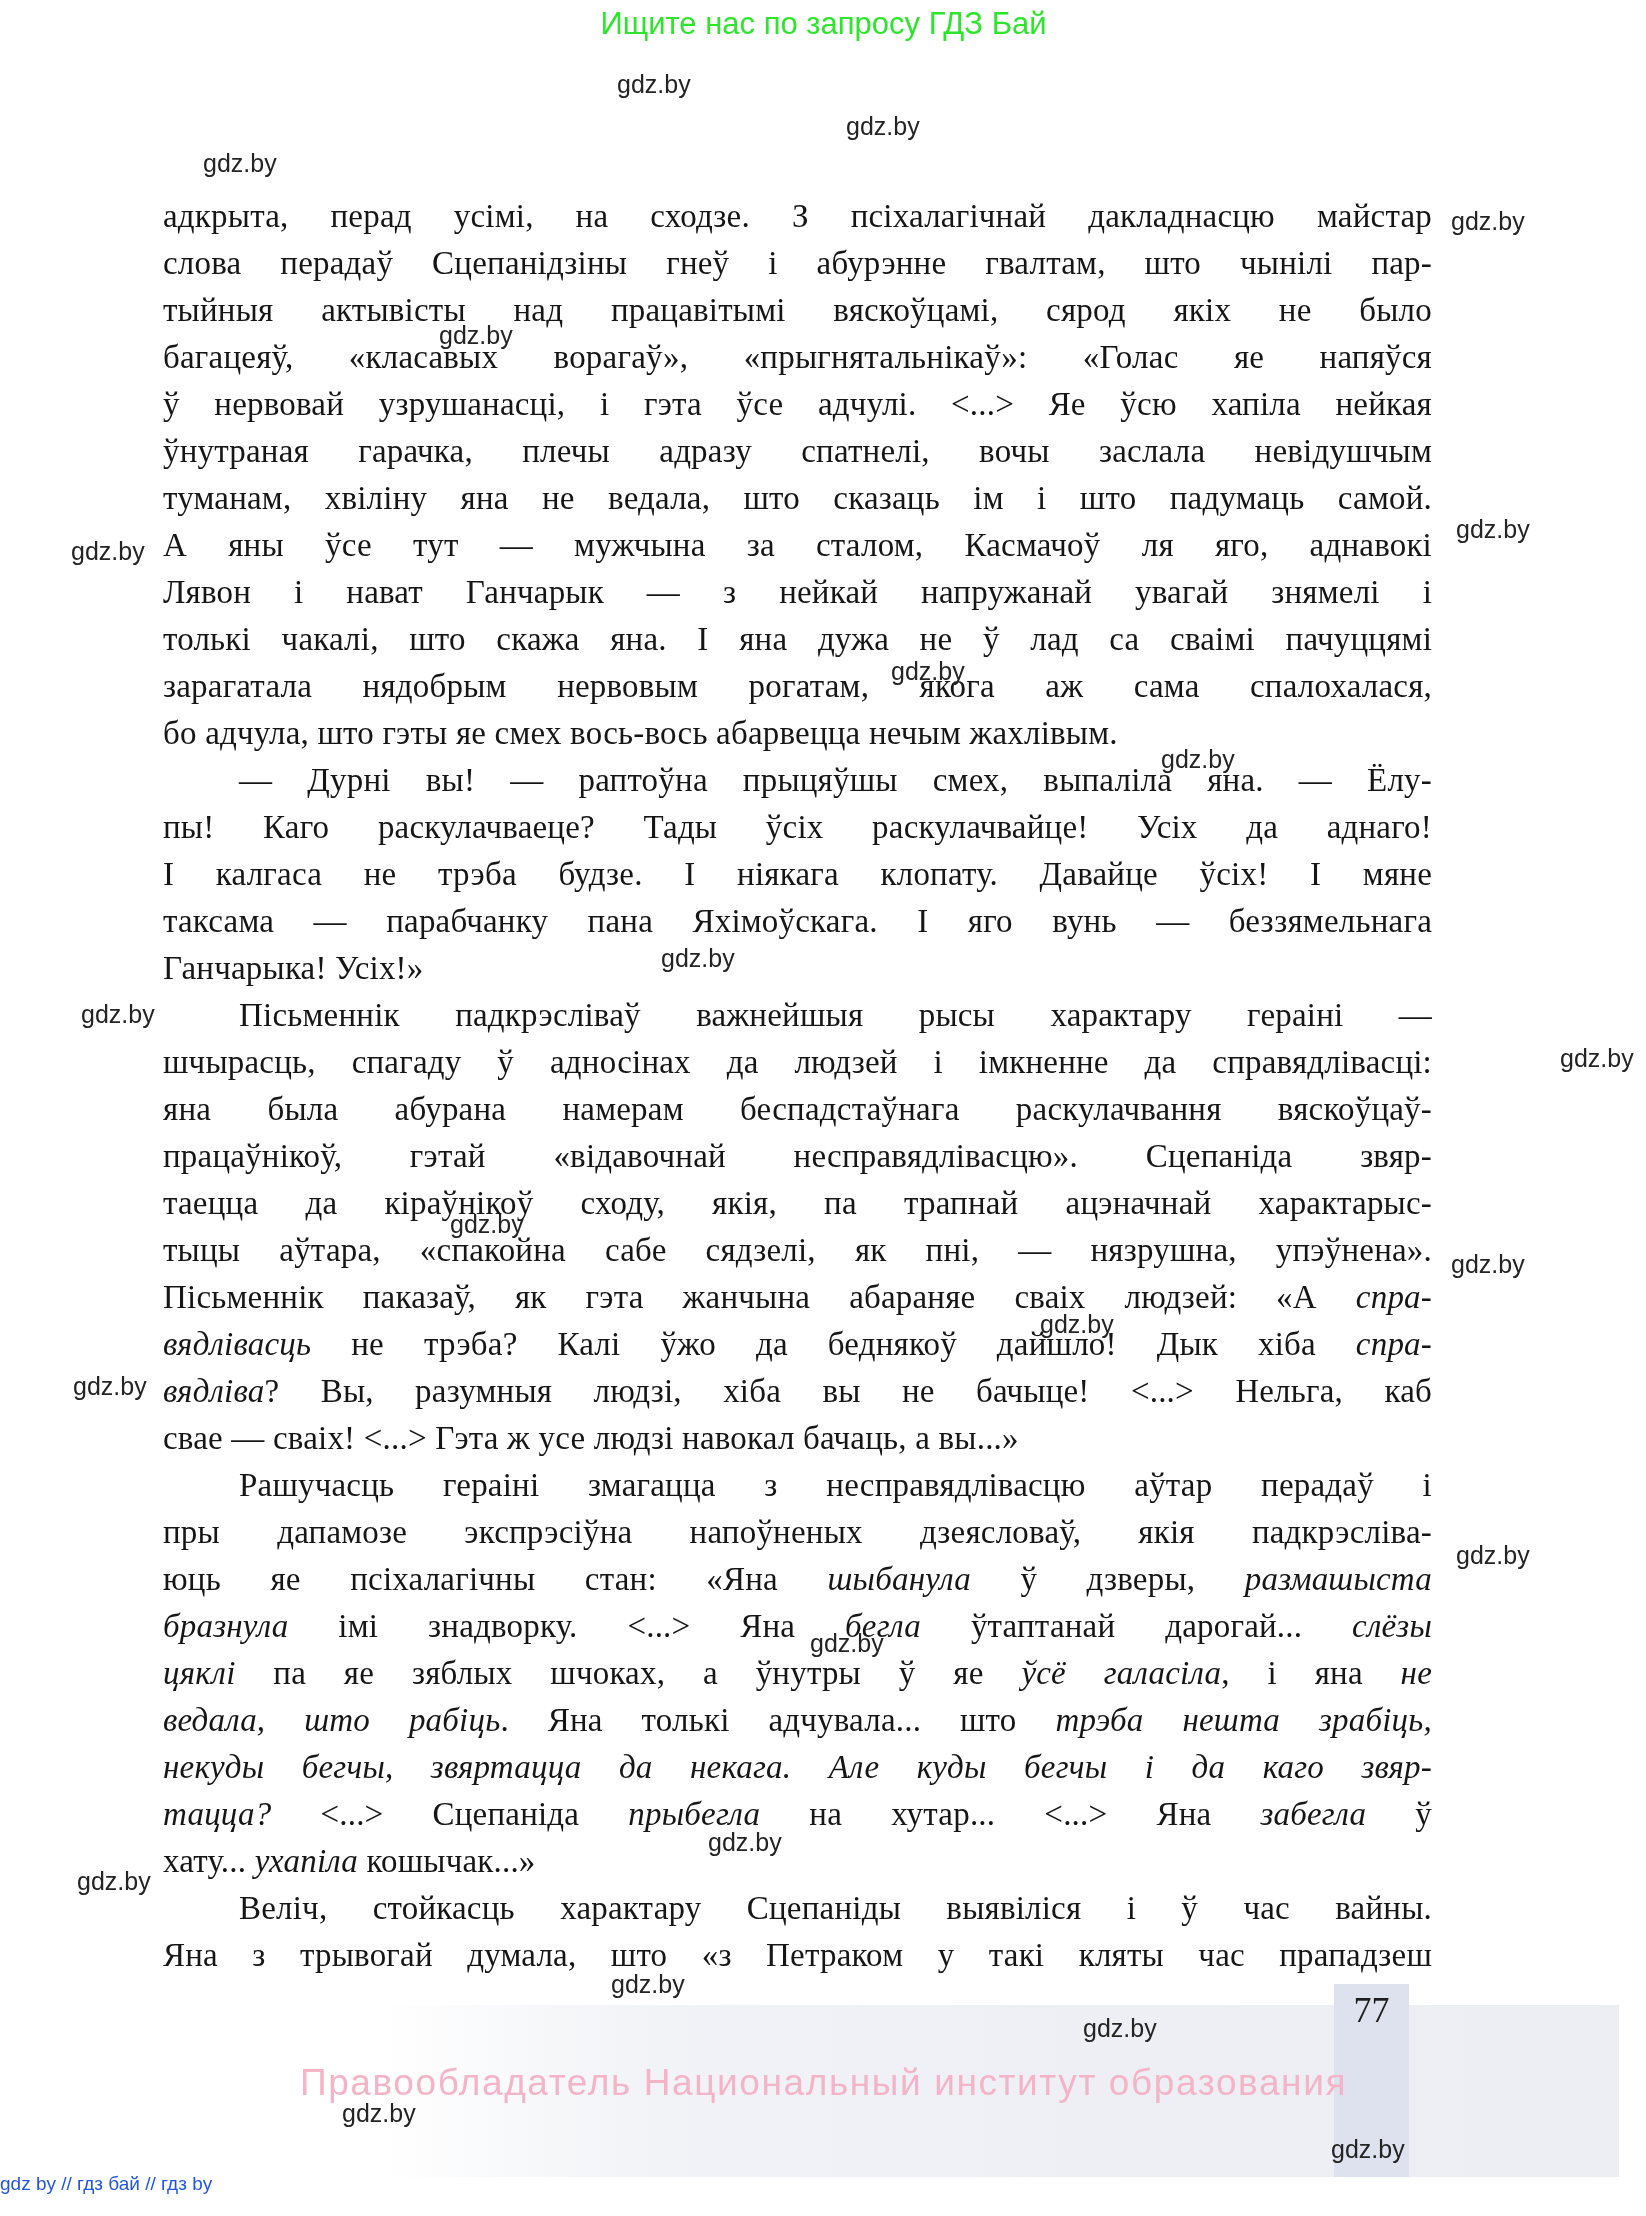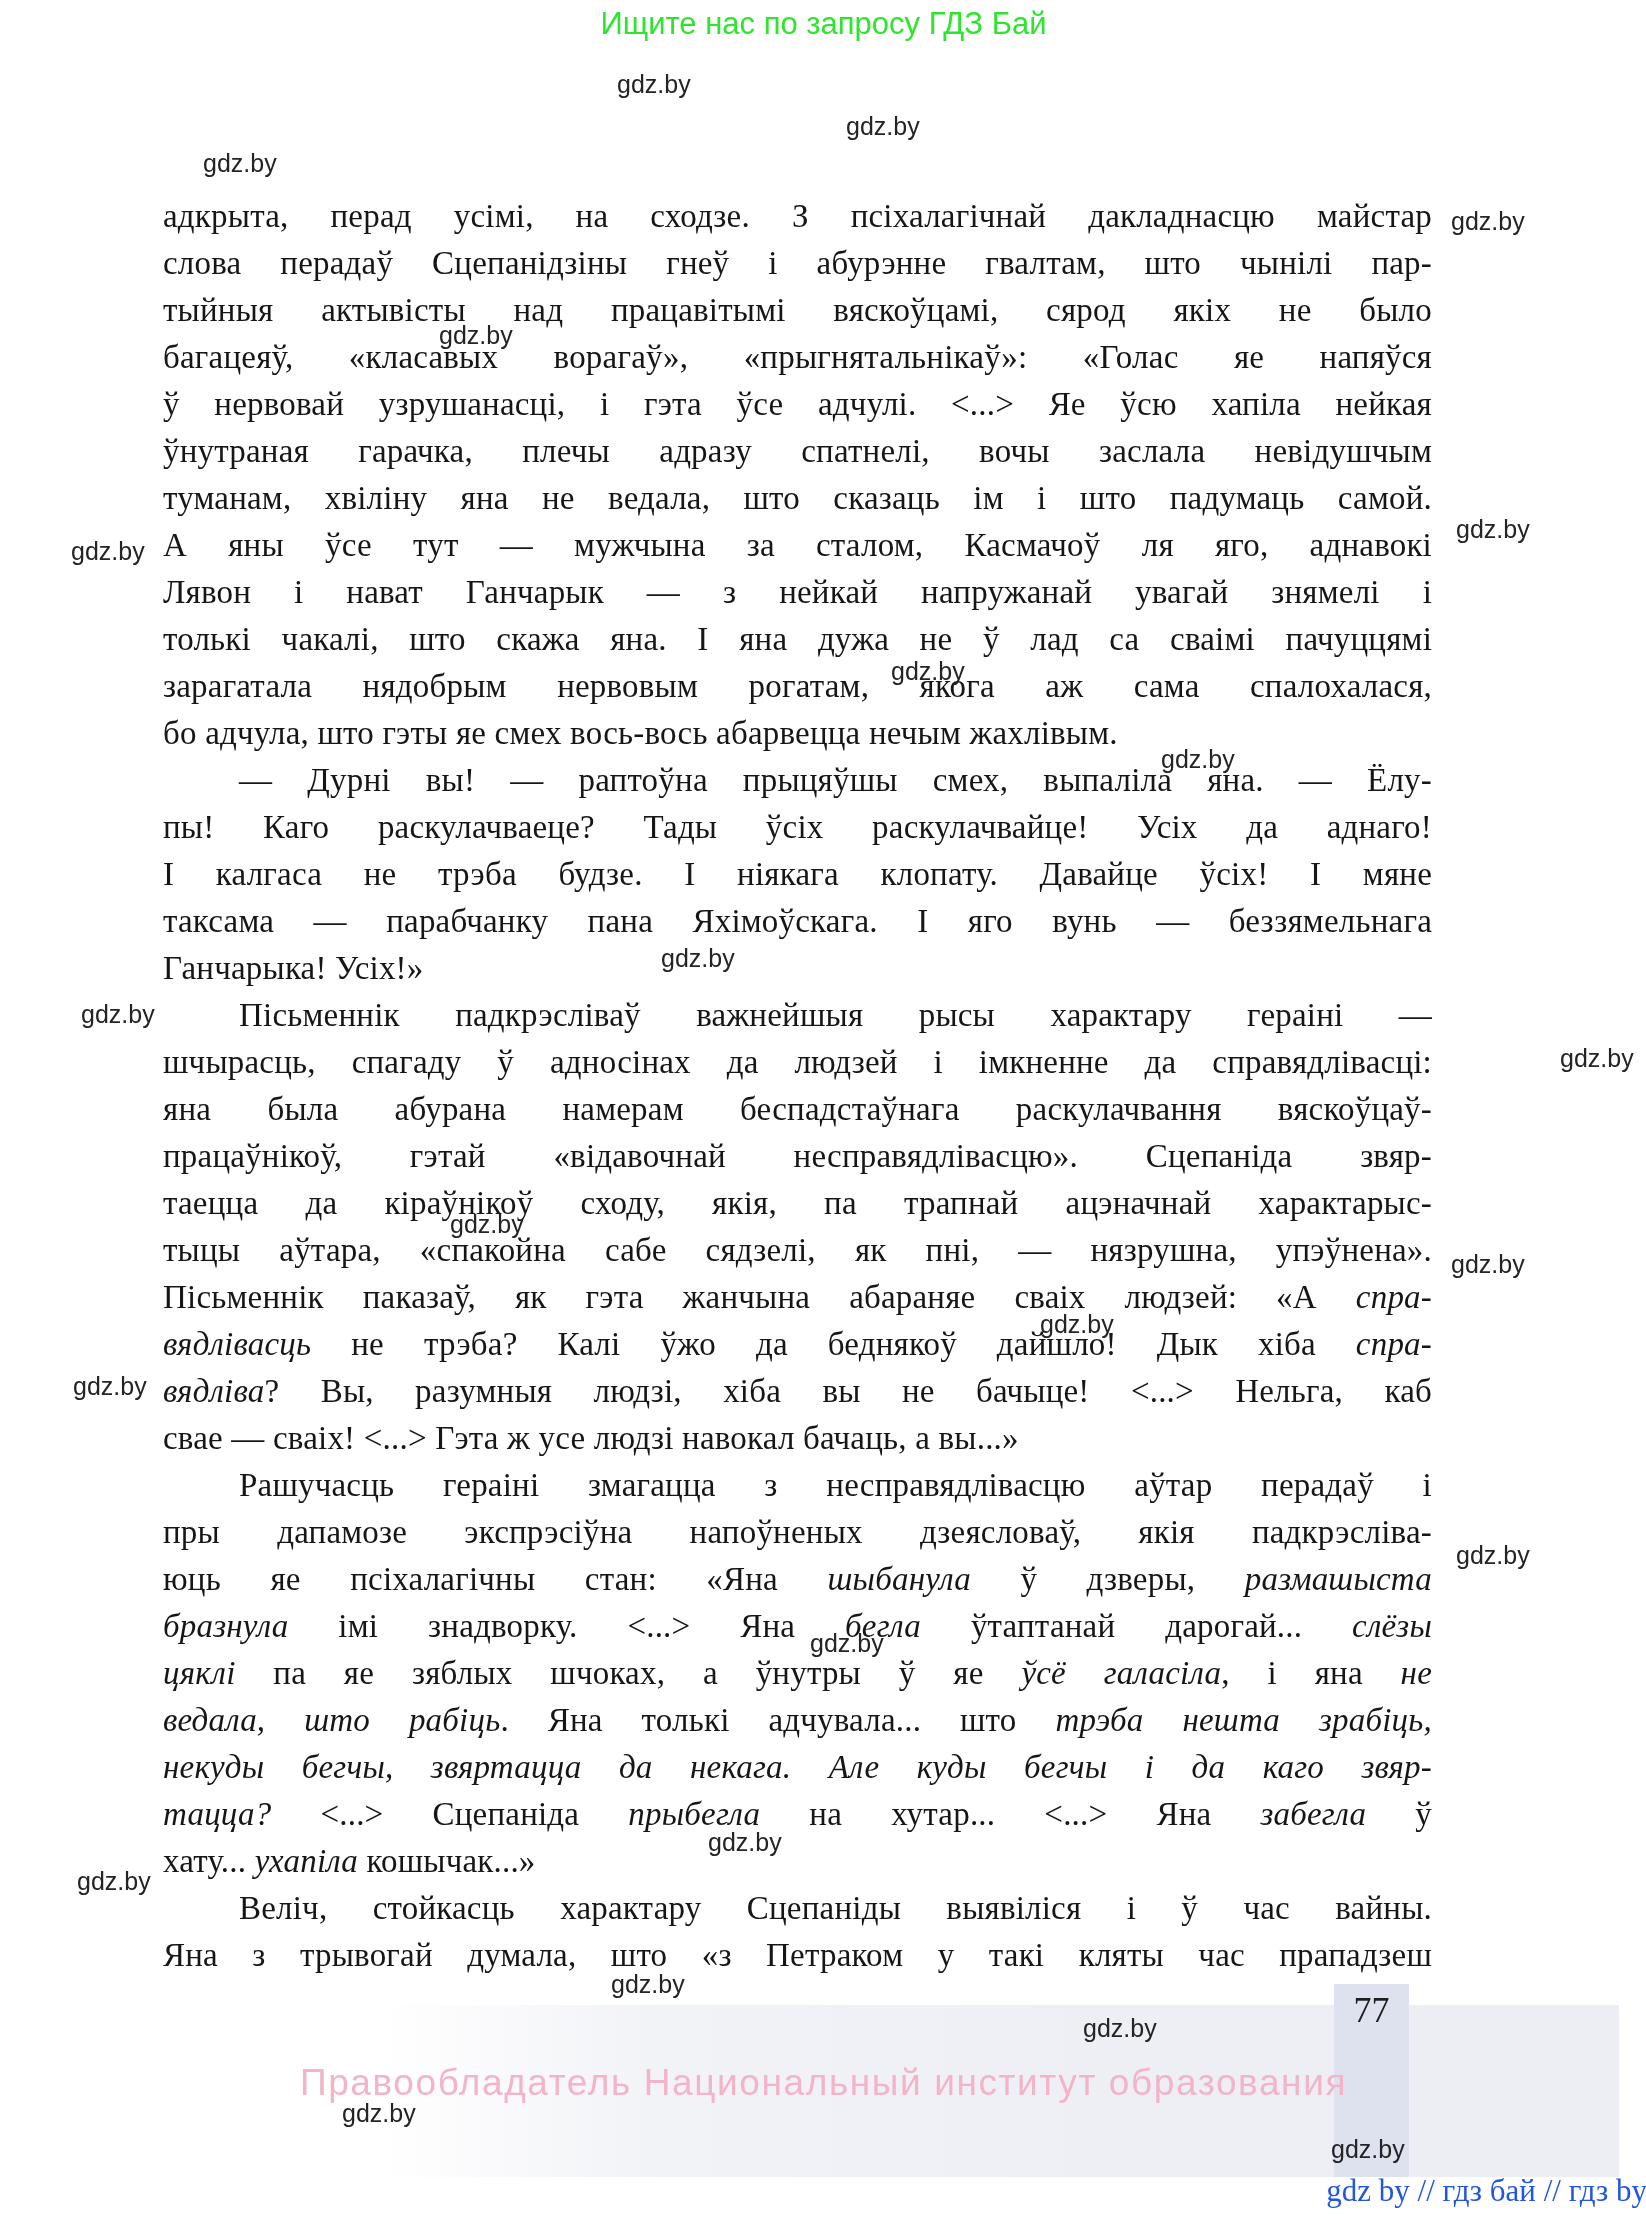--- a/index.html
+++ b/index.html
@@ -50,23 +50,23 @@
     font-size:36px;color:#1d1d1d;
   }
   .copyright{
     position:absolute;left:0;top:2062px;width:100%;
     text-align:center;
     font-family:"Liberation Sans", sans-serif;
     font-size:37px;letter-spacing:1.6px;
   }
   .footer-links{
     position:absolute;left:0;top:2173px;width:100%;
-    text-align:right;
-    font-family:Liberation Serif, serif;
-    font-size:31px;
+    text-align:left;
+    font-family:Liberation Sans, sans-serif;
+    font-size:19px;
   }
 </style>
 </head>
 <body>
 
 <div class="page">
 
   <div class="promo" style="color: rgb(46, 229, 46);">Ищите нас по запросу ГДЗ Бай</div>
 
   <div class="textblock" id="textblock" style="color: rgb(22, 22, 22);">

